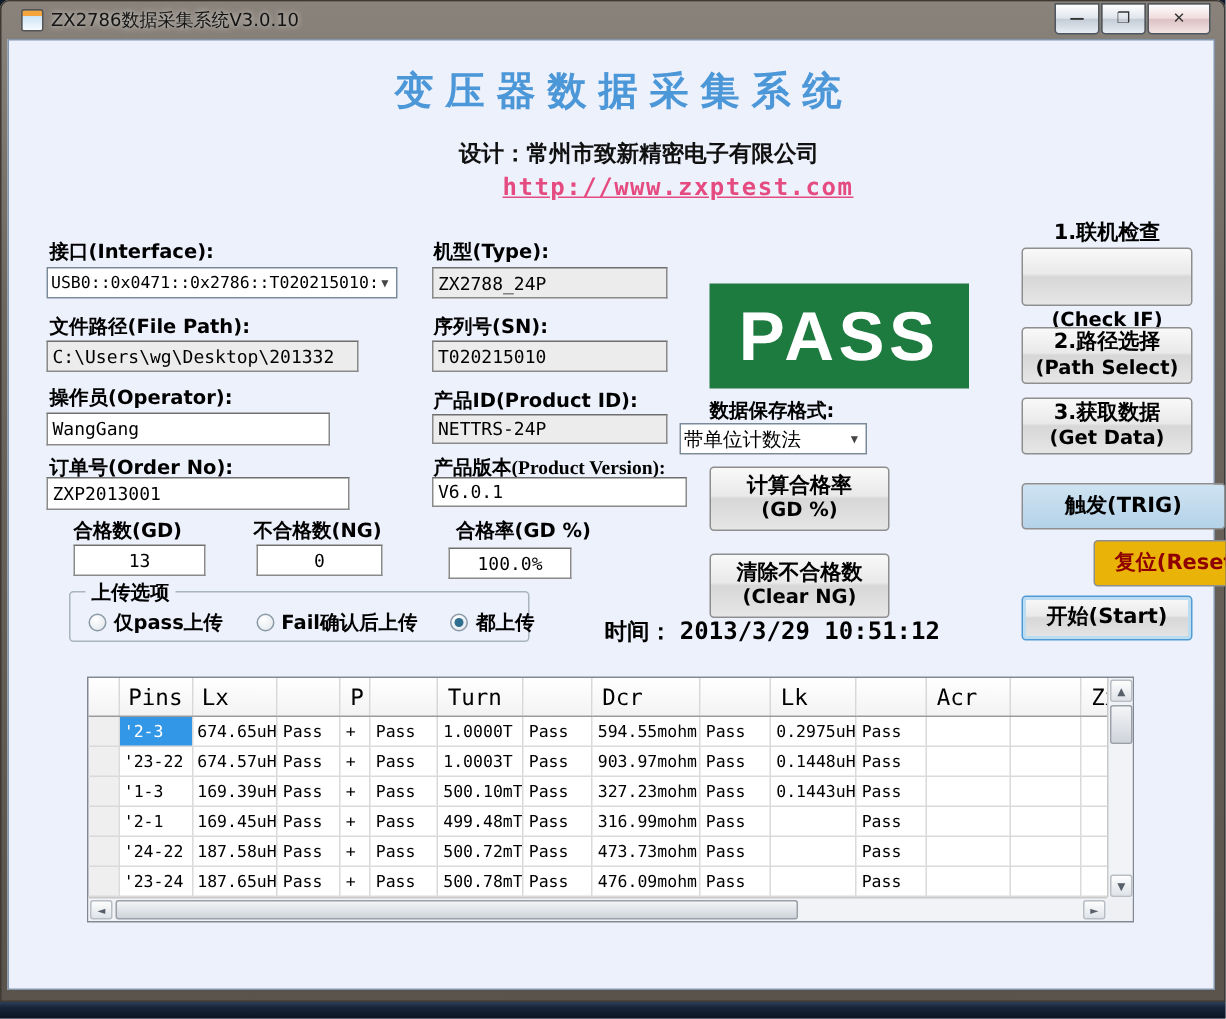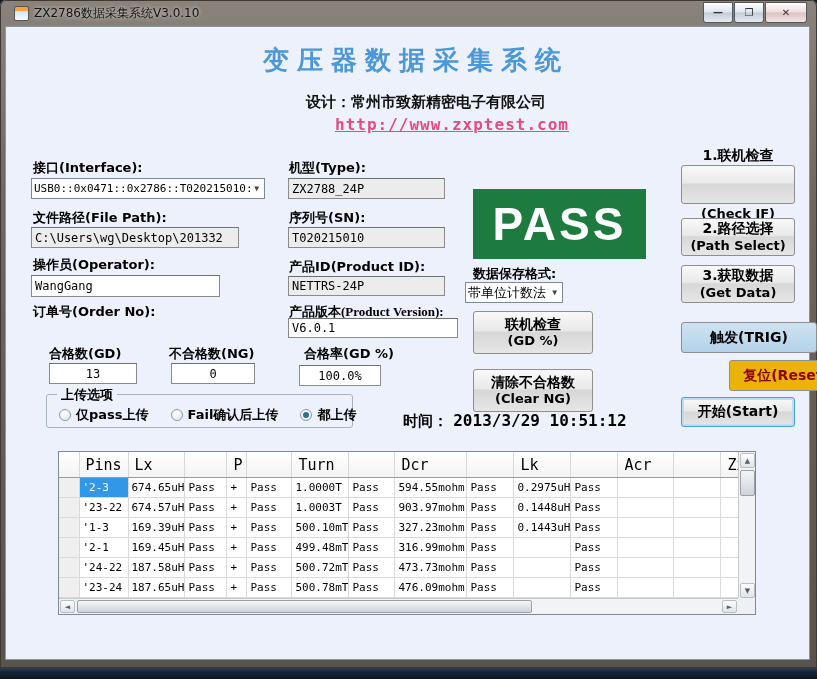--- a/index.html
+++ b/index.html
@@ -116,20 +116,21 @@
       <span class="arrow">▼</span>
     </div>
 
     <div class="abs lbl" style="left:27px;top:182px;">文件路径(File Path):</div>
     <div class="abs tbox gray" style="left:25px;top:200px;width:208px;height:21px;">C:\Users\wg\Desktop\201332</div>
 
     <div class="abs lbl" style="left:27px;top:229px;">操作员(Operator):</div>
     <div class="abs tbox" style="left:25px;top:248px;width:189px;height:22px;">WangGang</div>
 
     <div class="abs lbl" style="left:27px;top:276px;">订单号(Order No):</div>
+    <div class="abs tbox" style="left:25px;top:291px;width:202px;height:22px;">ZXP2013001</div>
 
     <div class="abs lbl" style="left:43px;top:318px;">合格数(GD)</div>
     <div class="abs lbl" style="left:163px;top:318px;">不合格数(NG)</div>
     <div class="abs tbox center" style="left:43px;top:336px;width:88px;height:21px;">13</div>
     <div class="abs tbox center" style="left:165px;top:336px;width:84px;height:21px;">0</div>
 
     <div class="abs groupbox" style="left:40px;top:367px;width:307px;height:34px;">
       <span class="grouplegend">上传选项</span>
       <div class="radios">
           <div class="radio">
@@ -158,27 +159,27 @@
 
     <div class="abs lbl" style="left:283px;top:276px;font-family:Liberation Serif, serif;">产品版本(Product Version):</div>
     <div class="abs tbox" style="left:282px;top:291px;width:170px;height:20px;">V6.0.1</div>
 
     <div class="abs lbl" style="left:295px;top:318px;width:96px;text-align:center;">合格率(GD %)</div>
     <div class="abs tbox center" style="left:293px;top:338px;width:82px;height:21px;">100.0%</div>
 
     <div class="abs passbox" style="left:467px;top:162px;width:173px;height:70px;">PASS</div>
 
     <div class="abs lbl" style="left:467px;top:238px;">数据保存格式:</div>
-    <div class="abs combo cjk" style="left:459px;top:255px;width:98px;height:21px;align-items:center;">
+    <div class="abs combo cjk" style="left:447px;top:255px;width:125px;height:21px;align-items:center;">
       <span class="ctext">带单位计数法</span>
       <span class="arrow">▼</span>
     </div>
 
     <div class="abs btn" style="left:467px;top:284px;width:120px;height:43px;">
-      <span class="l1">联机检查</span>
+      <span class="l1">计算合格率</span>
       <span class="l2">(GD %)</span>
     </div>
     <div class="abs btn" style="left:467px;top:342px;width:120px;height:43px;">
       <span class="l1">清除不合格数</span>
       <span class="l2">(Clear NG)</span>
     </div>
 
     <div class="abs timeline" style="left:357px;top:384px;">
       <span>时间：</span>
       <span class="tval">2013/3/29 10:51:12</span>

